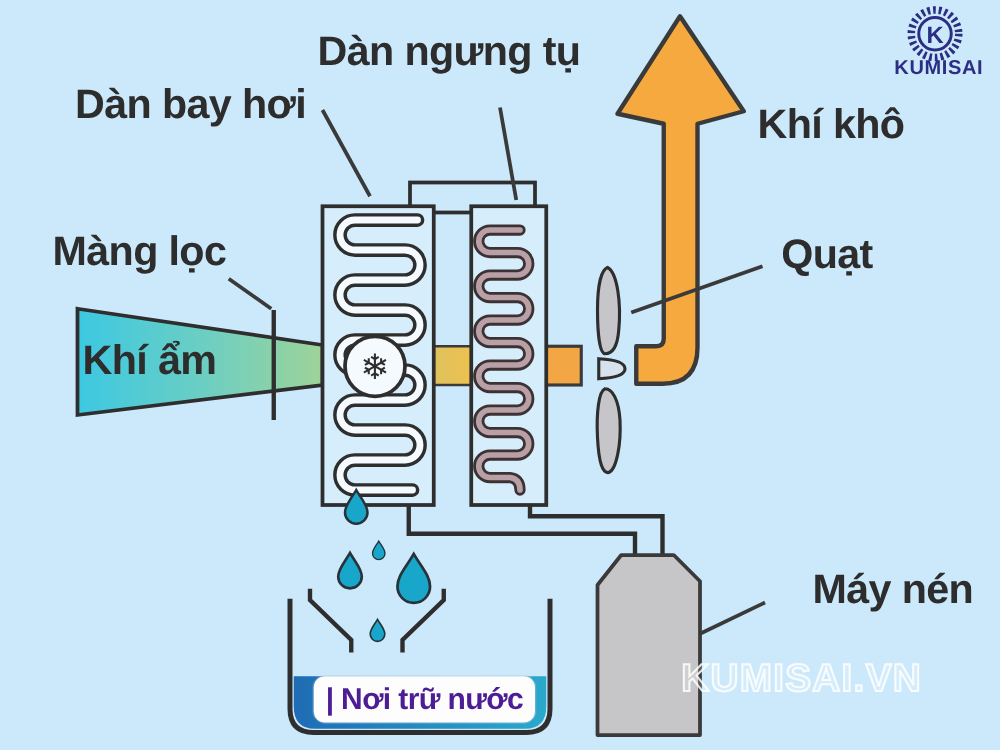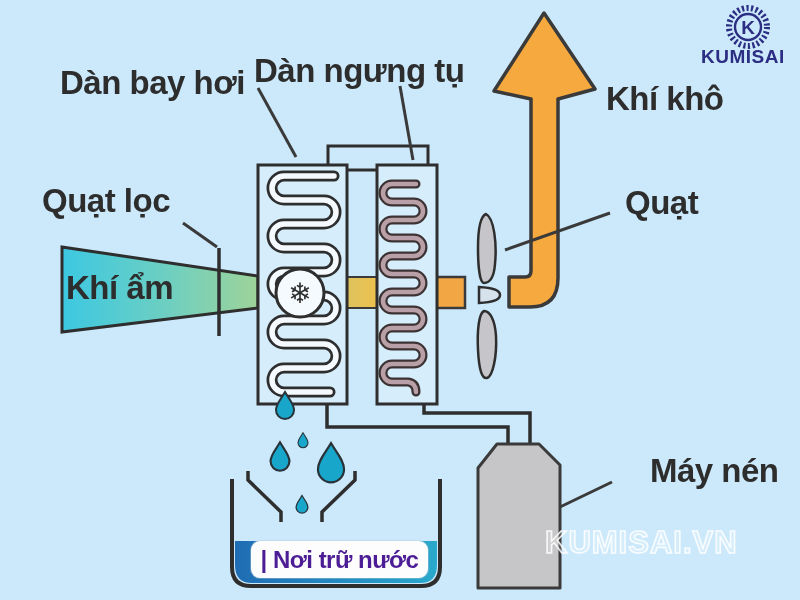--- a/index.html
+++ b/index.html
@@ -3,32 +3,32 @@
 <meta charset="utf-8">
 <style>
   html,body{margin:0;padding:0;}
   body{width:800px;height:600px;position:relative;overflow:hidden;
        background:#cce9fb;font-family:"Liberation Sans",sans-serif;}
   #stage{position:absolute;inset:0;width:800px;height:600px;}
   svg{position:absolute;left:0;top:0;}
   .lbl{position:absolute;font-weight:700;font-size:33px;color:#2d2d2d;
        letter-spacing:-0.5px;white-space:nowrap;line-height:1.05;}
   .lbl-evaporator{left:60px;top:66px;}
-  .lbl-condenser{left:254px;top:54px;}
+  .lbl-condenser{left:254px;top:24px;}
   .lbl-dry-air{left:606px;top:82px;}
   .lbl-filter{left:42px;top:184px;}
   .lbl-humid-air{left:66px;top:271px;}
   .lbl-fan{left:625px;top:186px;}
   .lbl-compressor{left:650px;top:454px;}
   .tank-pill{position:absolute;left:251px;top:541px;width:177px;height:37px;
        background:#fdfdfd;border-radius:9px;display:flex;align-items:center;
        justify-content:center;font-weight:700;font-size:24px;color:#4c1d95;
        letter-spacing:-0.5px;box-shadow:0 0 0 1px rgba(180,200,215,.4);}
-  .logo-name{position:absolute;left:701px;top:46px;width:100px;
-       font-weight:700;font-size:19px;color:#2b2e83;letter-spacing:0.5px;}
+  .logo-name{position:absolute;left:701px;top:46px;width:100px;text-align:center;
+       font-weight:700;font-size:16px;color:#2b2e83;letter-spacing:0.5px;}
   .watermark{position:absolute;left:505px;top:525px;font-weight:700;font-size:31px;
        letter-spacing:1px;color:rgba(255,255,255,0.18);
        -webkit-text-stroke:1.6px rgba(255,255,255,0.85);white-space:nowrap;margin-left:40px;}
 </style>
 </head>
 <body>
 
 <div id="stage">
 
 <svg width="800" height="600" viewBox="0 0 800 600">
@@ -124,21 +124,21 @@
   <g>
     <circle cx="748" cy="27" r="19" fill="none" stroke="#2b2e83" stroke-width="6" stroke-dasharray="2.2 2.4"></circle>
     <circle cx="748" cy="27" r="13" fill="#cce9fb" stroke="#2b2e83" stroke-width="2.4"></circle>
     <text x="748" y="34" text-anchor="middle" font-size="19" font-weight="bold" font-family="Liberation Sans, sans-serif" fill="#2b2e83">K</text>
   </g>
 </svg>
 
 <div class="lbl lbl-evaporator">Dàn bay hơi</div>
 <div class="lbl lbl-condenser">Dàn ngưng tụ</div>
 <div class="lbl lbl-dry-air">Khí khô</div>
-<div class="lbl lbl-filter">Quạt lọc</div>
+<div class="lbl lbl-filter">Màng lọc</div>
 <div class="lbl lbl-humid-air">Khí ẩm</div>
 <div class="lbl lbl-fan">Quạt</div>
 <div class="lbl lbl-compressor">Máy nén</div>
 
 <div class="tank-pill">| Nơi trữ nước</div>
 
 <div class="logo-name">KUMISAI</div>
 
 <div class="watermark">KUMISAI.VN</div>
 

